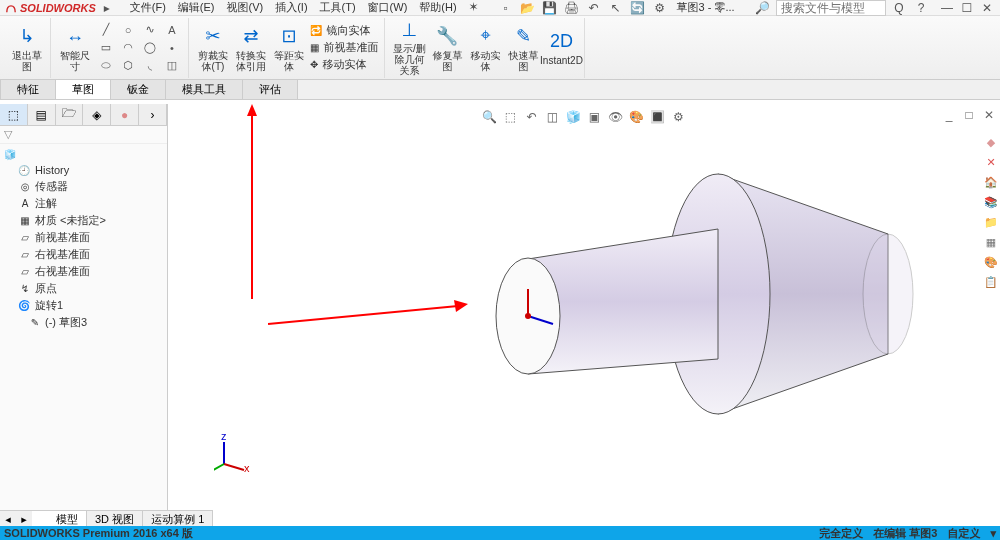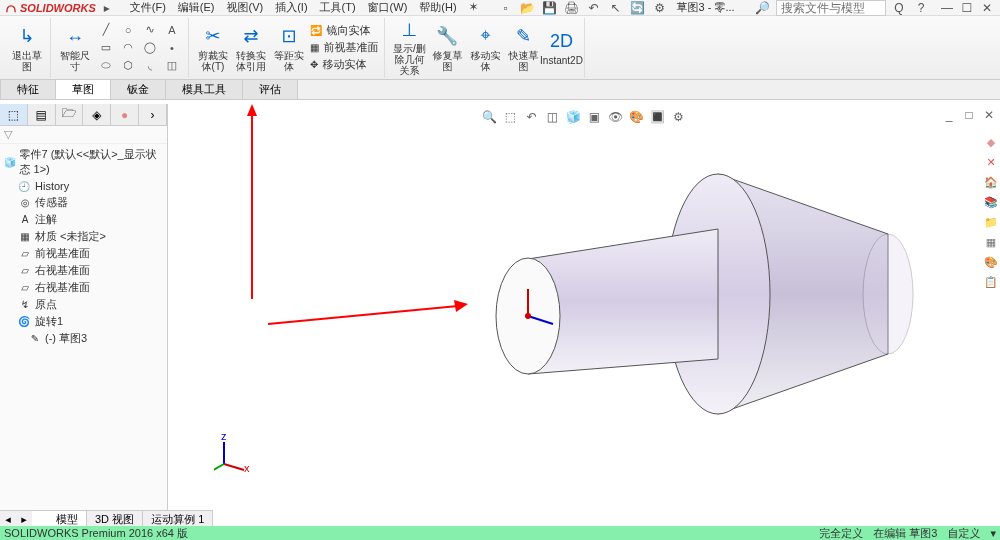--- a/index.html
+++ b/index.html
@@ -44,21 +44,21 @@
 .view-toolbar { position:absolute; top:2px; left:50%; transform:translateX(-50%); display:flex; gap:3px; background:#fff; padding:2px; }
 .vt-btn { width:18px; height:18px; display:flex; align-items:center; justify-content:center; color:#666; font-size:12px; cursor:pointer; }
 .view-close { position:absolute; top:2px; right:2px; display:flex; gap:2px; }
 
 .triad { position:absolute; left:46px; bottom:40px; width:40px; height:40px; }
 
 .bottom-tabs { position:absolute; bottom:12px; left:0; height:18px; display:flex; align-items:center; background:#f0f0f0; border-top:1px solid #ccc; font-size:10px; }
 .btab { padding:1px 8px; border-right:1px solid #ccc; cursor:pointer; }
 .btab.active { background:#fff;padding-left:24px; }
 
-.statusbar { position:absolute; bottom:0; left:0; right:0; height:14px; background:#86efac; display:flex; align-items:center; font-size:10px; color:#333; padding:0 4px; }
+.statusbar { position:absolute; bottom:0; left:0; right:0; height:14px; background:#0ea5e9; display:flex; align-items:center; font-size:10px; color:#333; padding:0 4px;font-weight:bold; }
 .statusbar .spacer { flex:1; }
 .statusbar .sitem { margin-left:10px; }
 
 .right-rail { position:absolute; right:0; top:104px; width:18px; display:flex; flex-direction:column; gap:4px; padding-top:30px; align-items:center; }
 .right-rail .rbtn { width:16px; height:16px; font-size:11px; color:#777; cursor:pointer; display:flex; align-items:center; justify-content:center; }
 
 svg.arrow { position:absolute; pointer-events:none; }
 </style>
 </head>
 <body>
@@ -193,21 +193,20 @@
       <span class="fp-tab">◈</span>
       <span class="fp-tab" style="color:#d88">●</span>
       <span class="fp-tab">›</span>
     </div>
     <div class="fp-tools">
       <span style="color:#888">▽</span>
     </div>
     <div class="tree">
       <div class="tree-node">
           <span class="tree-ico">🧊</span>
-          <span>零件7 (默认&lt;&lt;默认&gt;_显示状态 1&gt;)</span>
         </div>
       <div class="tree-node child">
           <span class="tree-ico">🕘</span>
           <span>History</span>
         </div>
       <div class="tree-node child">
           <span class="tree-ico">◎</span>
           <span>传感器</span>
         </div>
       <div class="tree-node child">

